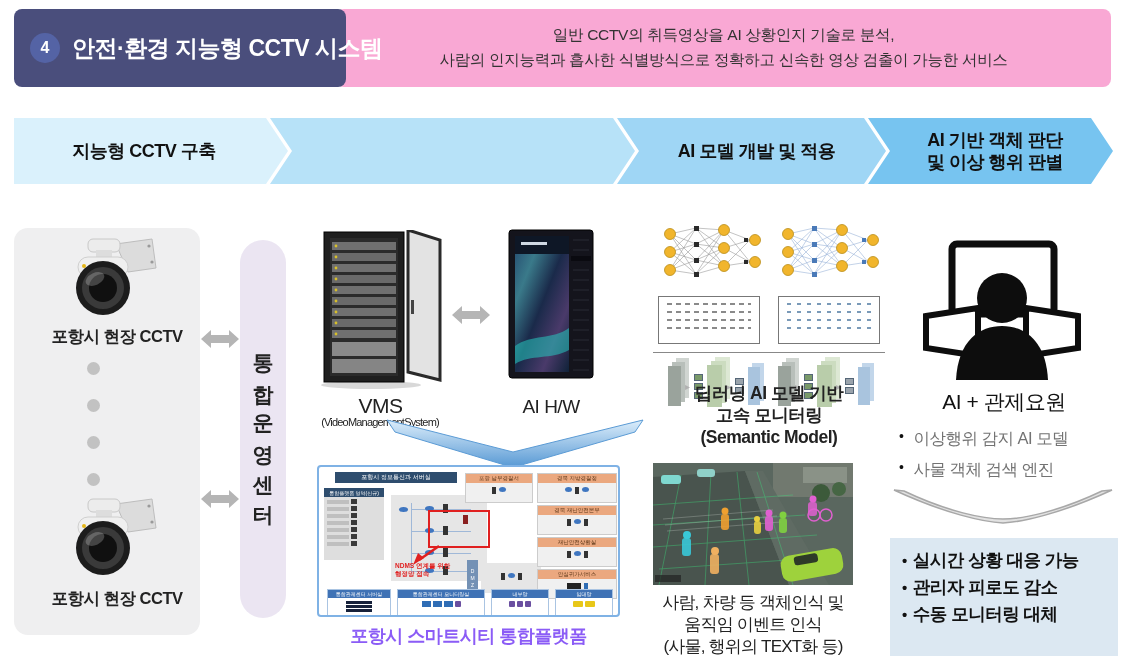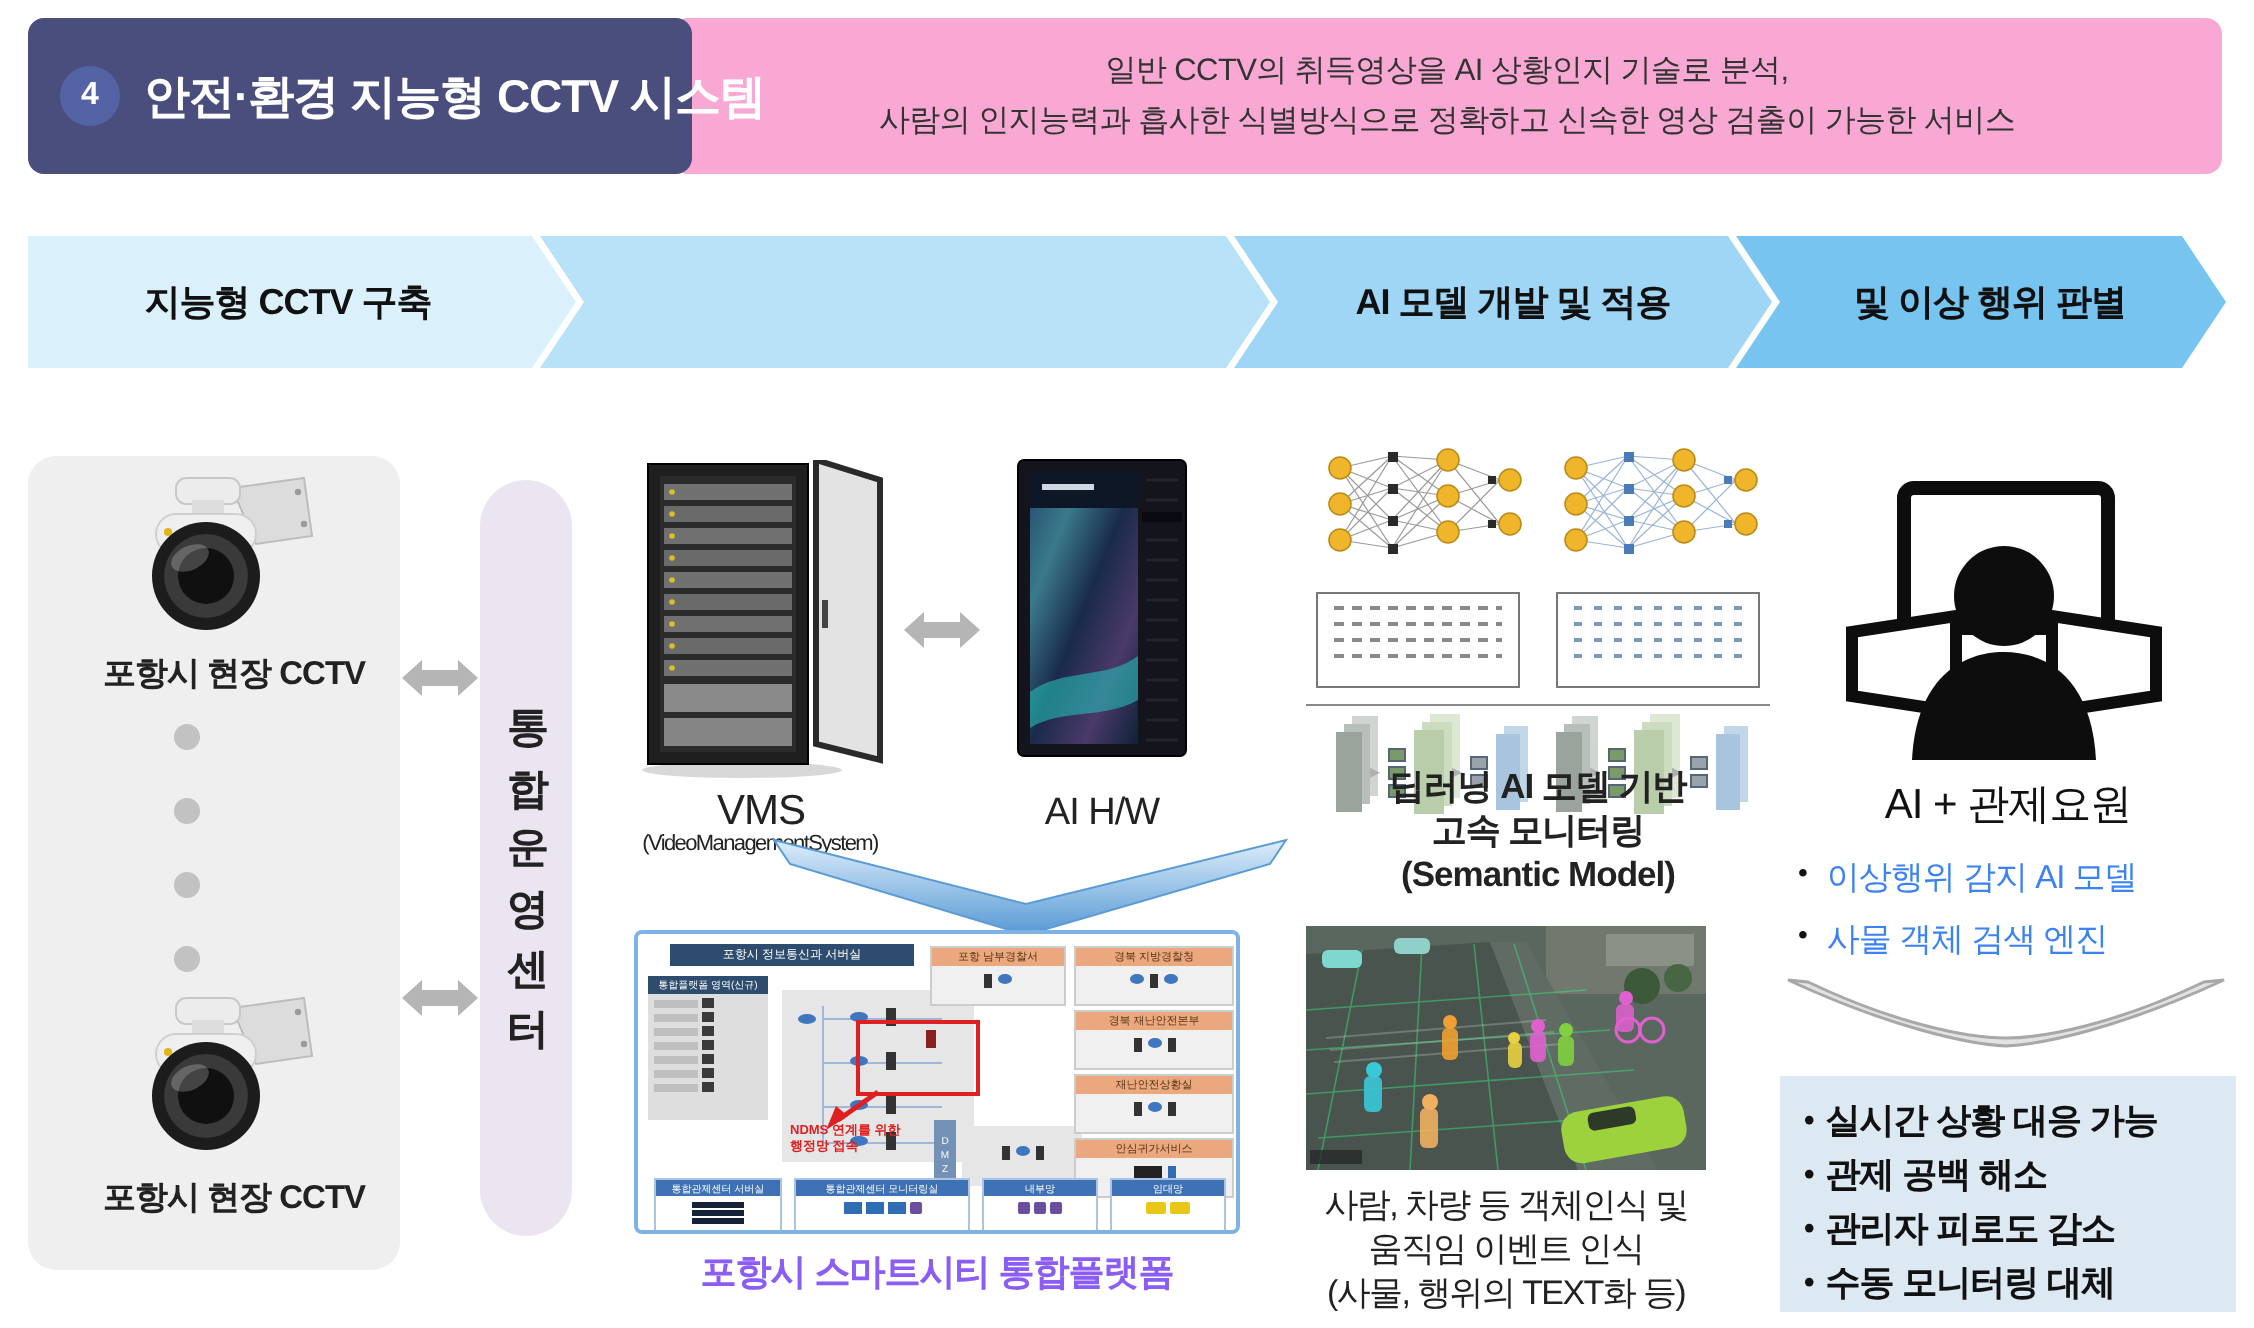--- a/index.html
+++ b/index.html
@@ -99,21 +99,21 @@
   .mini.gray i{background:#9aa3ac;}
   .cnn .ar{color:#b0b0b0;font-size:10px;}
 
   
   .det-cap{left:648px;top:592px;width:210px;text-align:center;font-size:17px;font-weight:500;
     color:#222;line-height:22px;letter-spacing:-0.8px;}
 
   
   .ctrl-title{left:890px;top:388px;width:228px;text-align:center;font-size:21px;font-weight:500;color:#111;letter-spacing:-0.5px;}
   .ctrl-bullets{left:893px;top:428px;width:228px;}
-  .ctrl-bullets .li{display:flex;gap:10px;font-size:16.5px;font-weight:500;color:#3b82f6;
+  .ctrl-bullets .li{display:flex;gap:10px;font-size:16.5px;font-weight:500;color:#737373;
     margin-bottom:9px;letter-spacing:-0.5px;}
   .ctrl-bullets .li:before{content:"•";color:#111;font-size:14px;margin-left:6px;}
   .benefits{left:890px;top:538px;width:228px;height:118px;background:#dce8f2;padding:9px 0 0 12px;box-sizing:border-box;}
   .benefits .li{display:flex;gap:6px;font-size:17.5px;font-weight:600;color:#111;line-height:27px;letter-spacing:-0.5px;}
   .benefits .li:before{content:"•";font-size:15px;}
 </style>
 </head>
 <body>
 
 <div id="page">
@@ -129,20 +129,21 @@
 
   <svg class="abs proc-svg" width="1127" height="66" viewBox="0 0 1127 66">
     <polygon points="14,0 266,0 288,33 266,66 14,66" fill="#daf1fc"></polygon>
     <polygon points="270,0 613,0 635,33 613,66 270,66 292,33" fill="#b7e2f8"></polygon>
     <polygon points="617,0 864,0 886,33 864,66 617,66 639,33" fill="#9fd6f5"></polygon>
     <polygon points="868,0 1091,0 1113,33 1091,66 868,66 890,33" fill="#77c4f0"></polygon>
   </svg>
   <div class="abs proc-label" style="left:14px;width:260px;">지능형 CCTV 구축</div>
   <div class="abs proc-label" style="left:639px;width:235px;">AI 모델 개발 및 적용</div>
   <div class="abs proc-label two" style="left:890px;width:210px;">
+    <span>AI 기반 객체 판단</span>
     <span>및 이상 행위 판별</span>
   </div>
 
   <div class="abs field-box">
     <svg class="abs cam" style="top:8px;" viewBox="0 0 106 84">
       <polygon points="62,8 98,3 102,32 74,36" fill="#dcdcdc" stroke="#bdbdbd"></polygon>
       <circle cx="95" cy="10" r="1.6" fill="#9a9a9a"></circle>
         <circle cx="98" cy="26" r="1.6" fill="#9a9a9a"></circle>
       <rect x="34" y="3" width="32" height="13" rx="5" fill="#ececec" stroke="#c8c8c8"></rect>
       <rect x="42" y="14" width="16" height="9" fill="#dddddd"></rect>
@@ -650,23 +651,20 @@
 
   <svg class="abs" style="left:888px;top:486px;" width="230" height="44" viewBox="0 0 230 44">
     <path d="M6,4 C58,28 96,36 115,37 C134,36 172,28 224,4 L214,5 C170,26 134,33 115,33 C96,33 60,26 16,5 Z" fill="#e2e2e2" stroke="#a8a8a8" stroke-width="1.5"></path>
   </svg>
 
   <div class="abs benefits">
     <div class="li">
         <span>실시간 상황 대응 가능</span>
       </div>
     <div class="li">
-        <span>관제 공백 해소</span>
-      </div>
-    <div class="li">
         <span>관리자 피로도 감소</span>
       </div>
     <div class="li">
         <span>수동 모니터링 대체</span>
       </div>
   </div>
 
 </div>
 
 </body></html>

